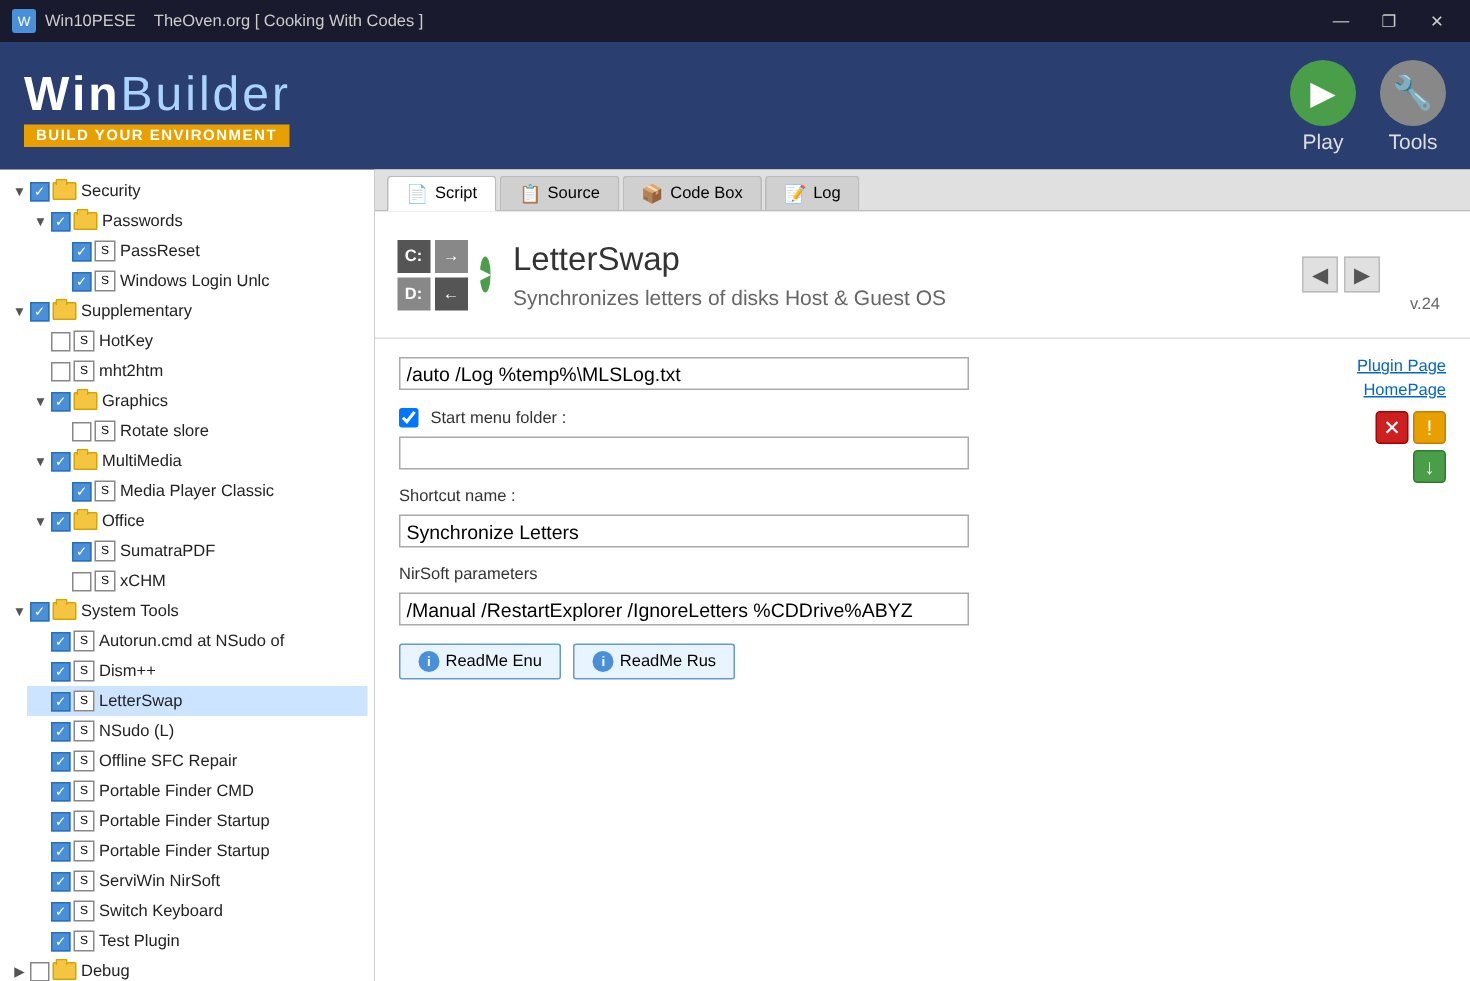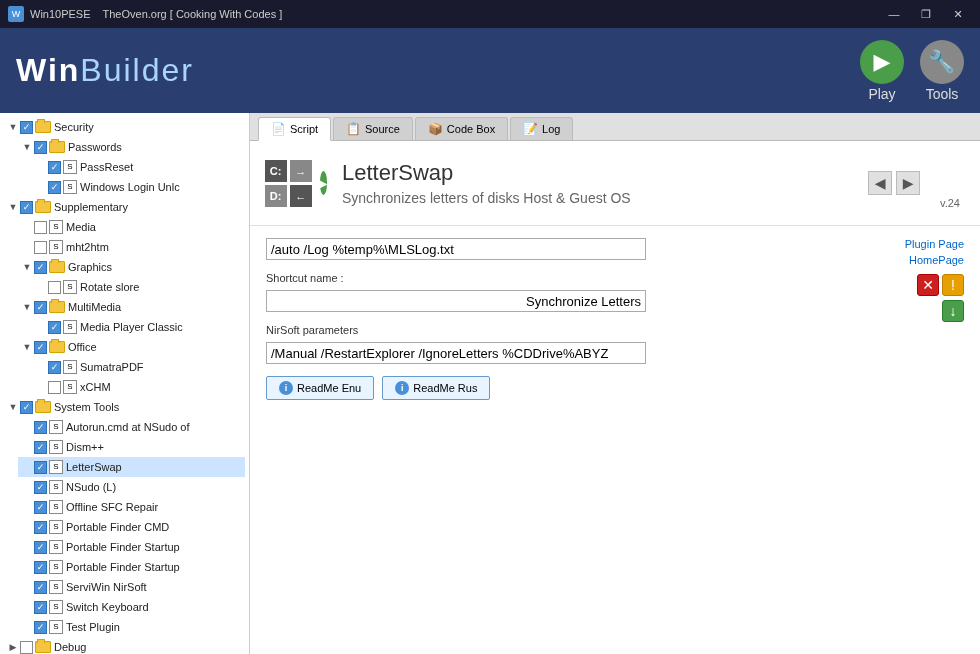--- a/index.html
+++ b/index.html
@@ -183,20 +183,21 @@
       background: white;
     }
     .form-input-wide {
       width: 400px;
     }
     .form-checkbox { width: 13px; height: 13px; }
     .link-btn {
       color: #0066cc;
       cursor: pointer;
       font-size: 11px;
+      text-decoration: underline;
     }
     .action-btn {
       width: 22px;
       height: 22px;
       display: flex;
       align-items: center;
       justify-content: center;
       cursor: pointer;
       font-size: 14px;
       border: 1px solid transparent;
@@ -241,20 +242,21 @@
   </div>
 </div>
 
 <div id="main-container">
 
   <div id="header">
     <div id="logo-area">
       <div id="logo-title">
         <span style="font-weight:700;color:#fff">Win</span><span style="font-weight:300;color:#aad4ff">Builder</span>
       </div>
+      <div id="logo-subtitle">BUILD YOUR ENVIRONMENT</div>
     </div>
     <div id="header-tools">
       <div class="header-tool">
         <div class="header-tool-icon play-icon-bg">▶</div>
         <span class="header-tool-label">Play</span>
       </div>
       <div class="header-tool">
         <div class="header-tool-icon tools-icon-bg">🔧</div>
         <span class="header-tool-label">Tools</span>
       </div>
@@ -309,21 +311,21 @@
             <span class="checkbox checked">✓</span>
             <span class="folder-icon"></span>
             <span class="node-label">Supplementary</span>
           </div>
           <div class="tree-children">
             <div class="tree-node">
               <div class="tree-node-row">
                 <span class="expander"></span>
                 <span class="checkbox"></span>
                 <span class="script-icon">S</span>
-                <span class="node-label">Media</span>
+                <span class="node-label">HotKey</span>
               </div>
             </div>
             <div class="tree-node">
               <div class="tree-node-row">
                 <span class="expander"></span>
                 <span class="checkbox"></span>
                 <span class="script-icon">S</span>
                 <span class="node-label">mht2htm</span>
               </div>
             </div>
@@ -567,27 +569,36 @@
               <div class="action-btn btn-green">↓</div>
             </div>
           </div>
 
           <div class="form-section">
             <div class="form-row">
               <input type="text" class="form-input form-input-wide" style="width: 380px;" value="/auto /Log %temp%\MLSLog.txt">
             </div>
           </div>
 
+          <div class="form-section">
+            <div class="form-row">
+              <input type="checkbox" class="form-checkbox" checked="" style="">
+              <span class="form-label">Start menu folder :</span>
+            </div>
+            <div class="form-row">
+              <input type="text" class="form-input" style="width: 380px;" value="">
+            </div>
+          </div>
 
           <div class="form-section">
             <div class="form-row">
               <span class="form-label">Shortcut name :</span>
             </div>
             <div class="form-row">
-              <input type="text" class="form-input" style="width: 380px; text-align: right;" value="Synchronize Letters">
+              <input type="text" class="form-input" style="width: 380px;" value="Synchronize Letters">
             </div>
           </div>
 
           <div class="form-section">
             <div class="form-row">
               <span class="form-label">NirSoft parameters</span>
             </div>
             <div class="form-row">
               <input type="text" class="form-input" style="width: 380px;" value="/Manual /RestartExplorer /IgnoreLetters %CDDrive%ABYZ">
             </div>

